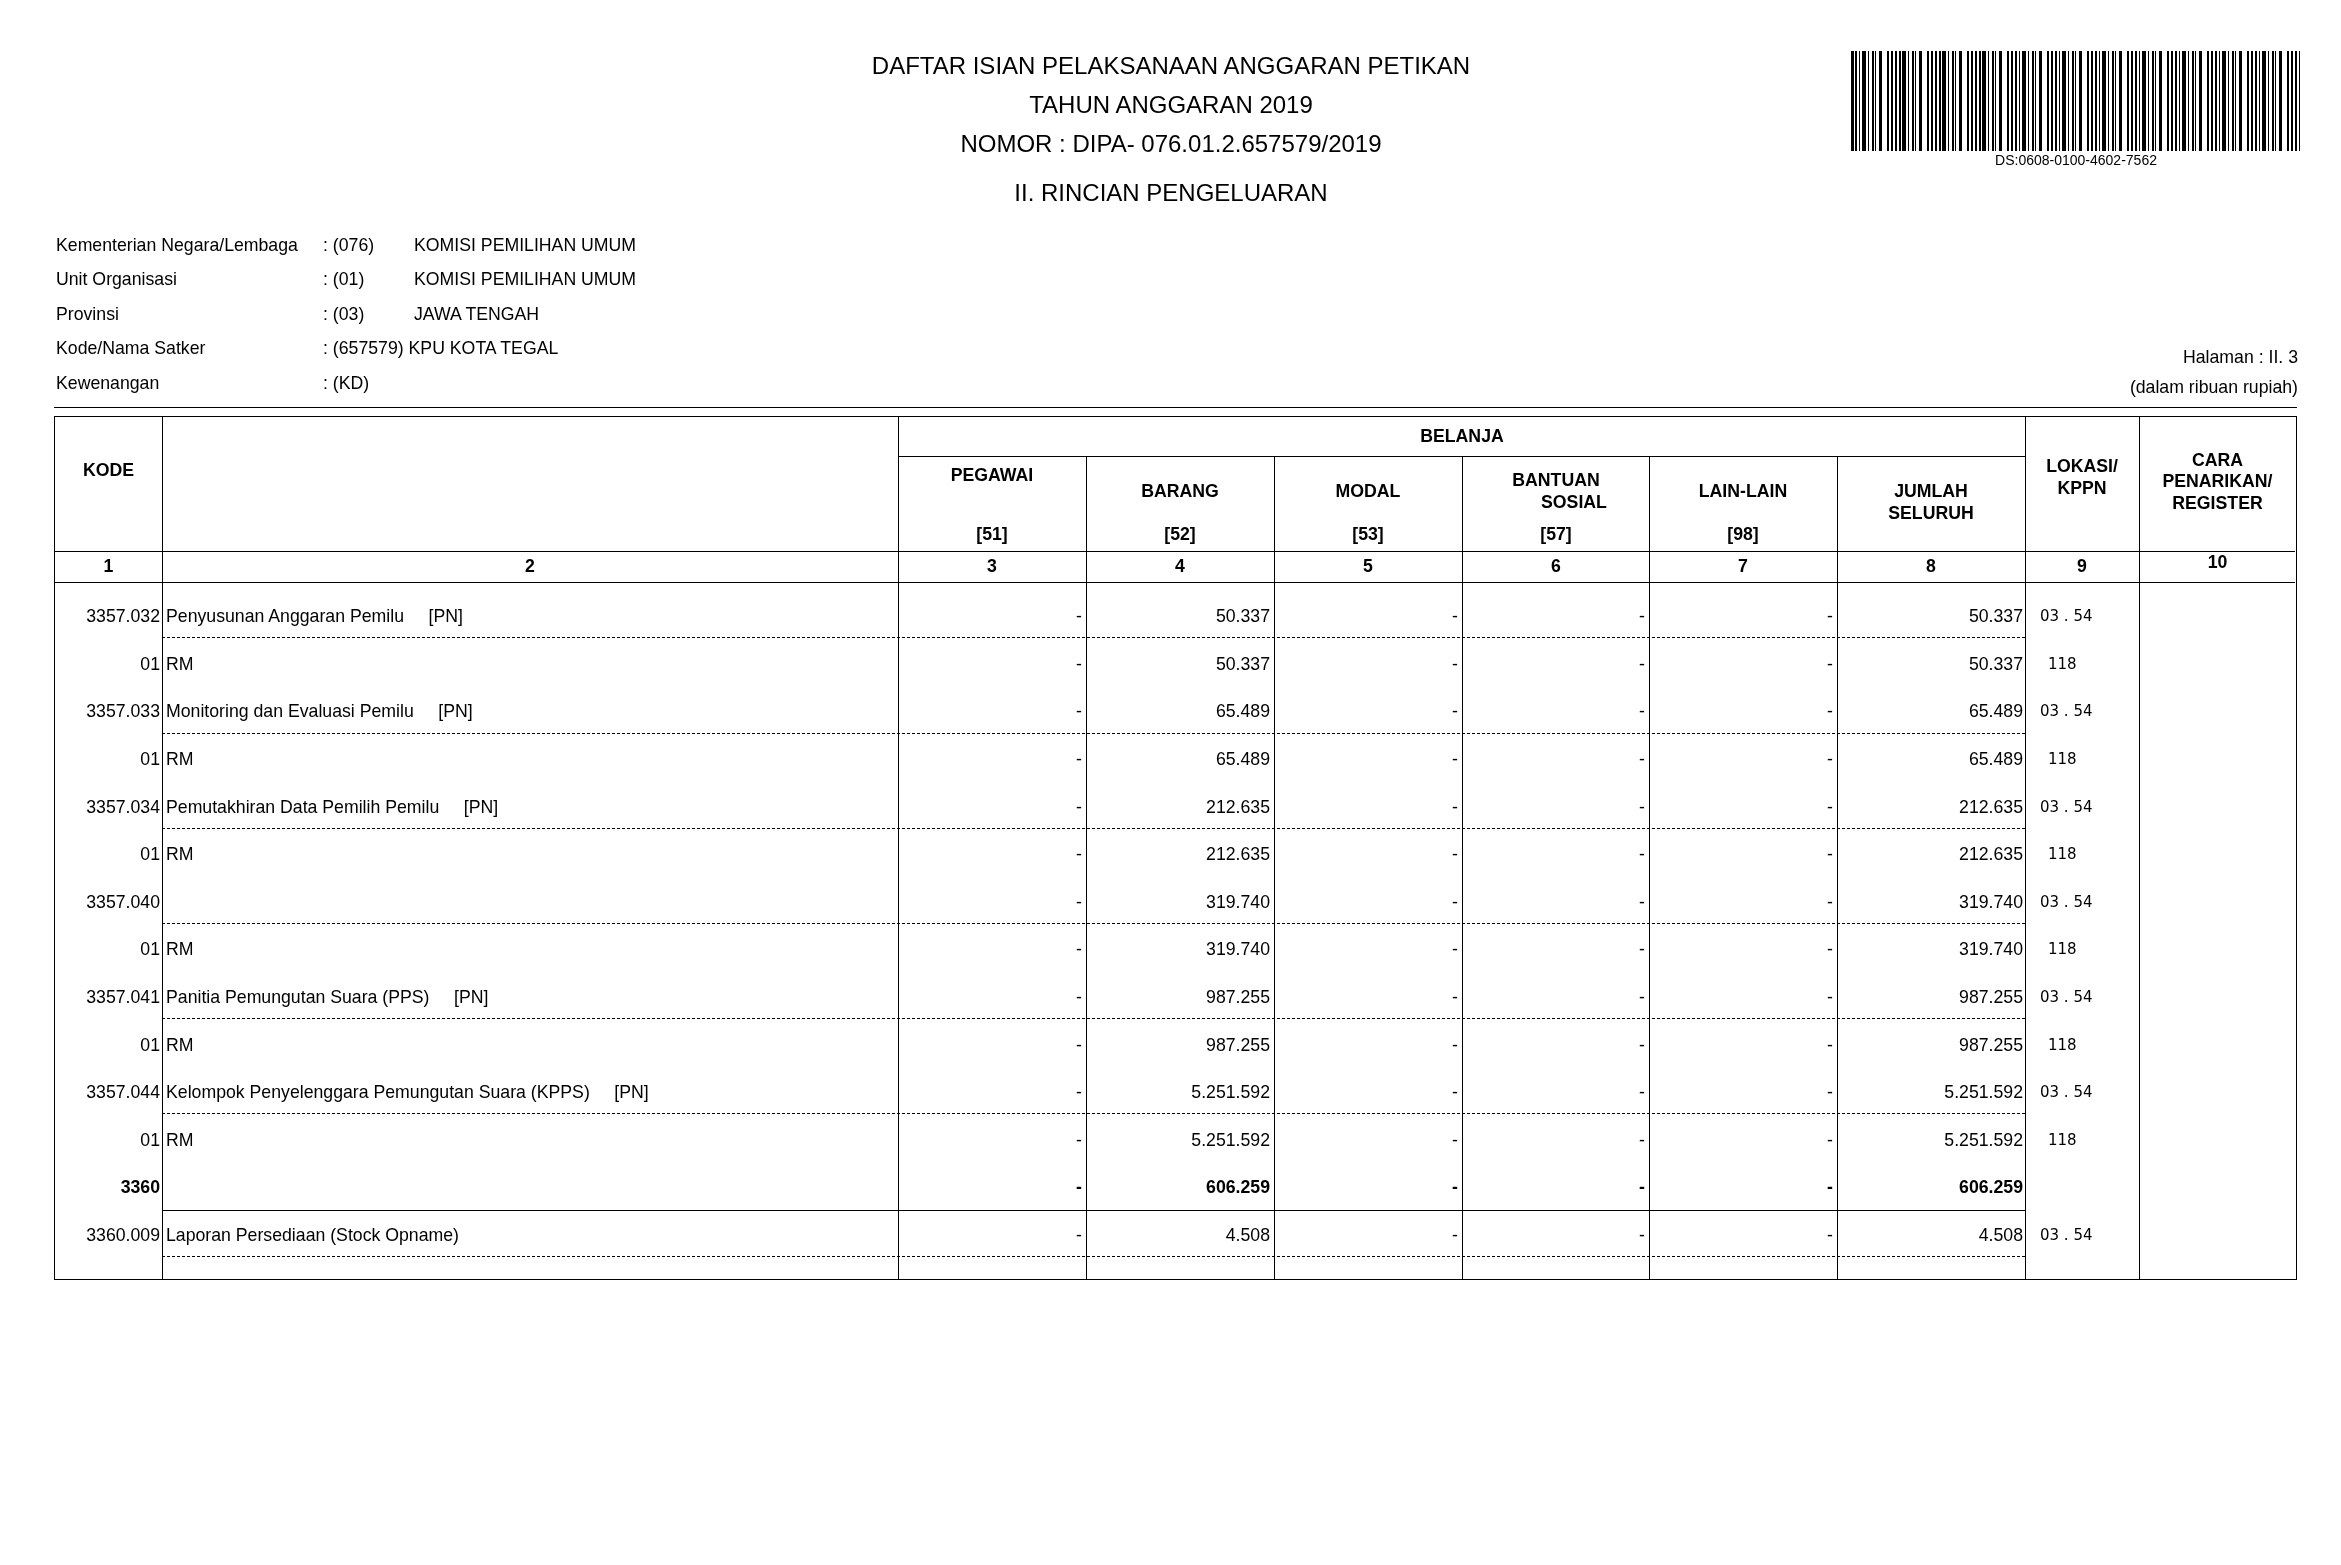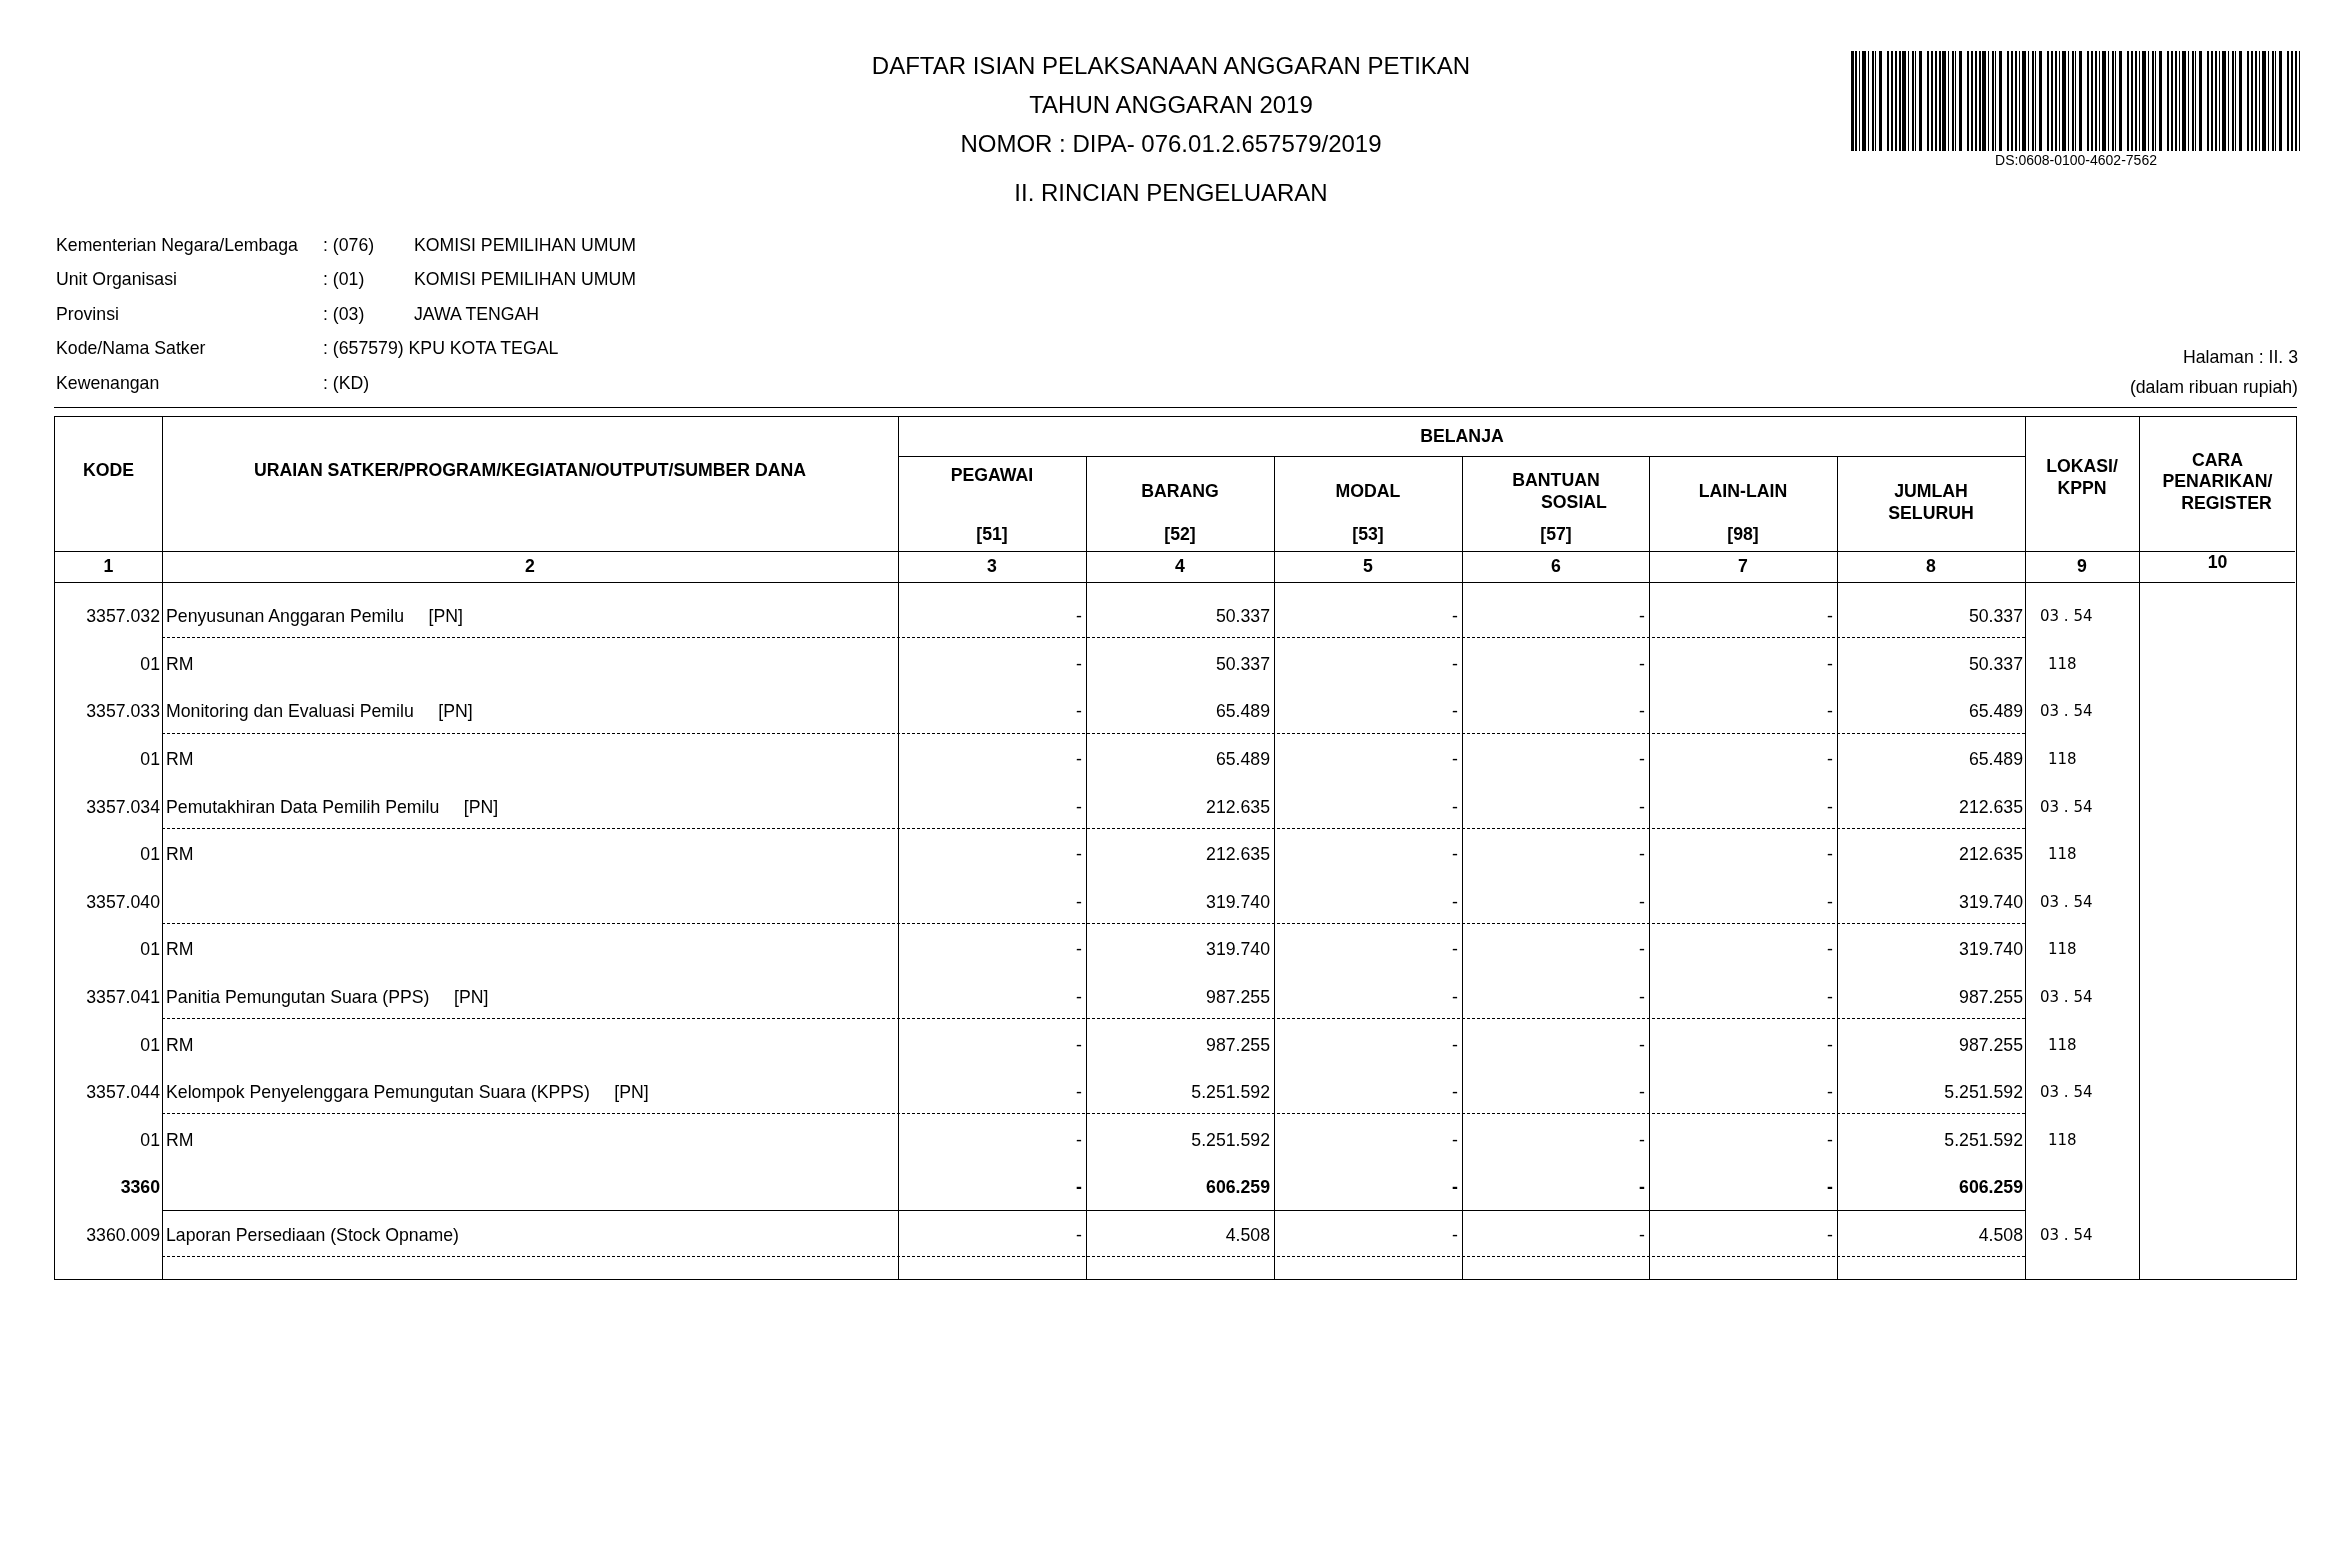--- a/index.html
+++ b/index.html
@@ -83,41 +83,40 @@
   <div class="vline" style="left:1594px; top:39px; height:824px;"></div>
   <div class="vline" style="left:1782px; top:39px; height:824px;"></div>
   <div class="vline" style="left:1970px; height:863px;"></div>
   <div class="vline" style="left:2084px; height:863px;"></div>
 
   <div class="hline" style="left:843px; width:1128px; top:39px;"></div>
   <div class="hline" style="left:0; width:2240px; top:134px;"></div>
   <div class="hline" style="left:0; width:2240px; top:165px;"></div>
 
   <div class="hdr" style="left:0; width:107px; top:43px;">KODE</div>
-  <div class="hdr" style="left:107px; width:736px; top:43px;">URAIAN SATKER/PROGRAM/KEGIATAN/OUTPUT/SUMBER DANA</div>
   <div class="hdr" style="left:843px; width:1128px; top:8.8px;">BELANJA</div>
 
   <div class="hdr" style="left:843px; width:188px; top:48px;">PEGAWAI</div>
   <div class="hdr" style="left:843px; width:188px; top:107px;">[51]</div>
   <div class="hdr" style="left:1031px; width:188px; top:64px;">BARANG</div>
   <div class="hdr" style="left:1031px; width:188px; top:107px;">[52]</div>
   <div class="hdr" style="left:1219px; width:188px; top:64px;">MODAL</div>
   <div class="hdr" style="left:1219px; width:188px; top:107px;">[53]</div>
   <div class="hdr" style="left:1407px; width:188px; top:53px;">BANTUAN</div>
   <div class="hdr" style="left:1407px; width:224px; top:75px;">SOSIAL</div>
   <div class="hdr" style="left:1407px; width:188px; top:107px;">[57]</div>
   <div class="hdr" style="left:1594px; width:188px; top:64px;">LAIN-LAIN</div>
   <div class="hdr" style="left:1594px; width:188px; top:107px;">[98]</div>
   <div class="hdr" style="left:1782px; width:188px; top:64px;">JUMLAH</div>
   <div class="hdr" style="left:1782px; width:188px; top:86px;">SELURUH</div>
   <div class="hdr" style="left:1970px; width:114px; top:39px;">LOKASI/</div>
   <div class="hdr" style="left:1970px; width:114px; top:61px;">KPPN</div>
   <div class="hdr" style="left:2084px; width:157px; top:33px;">CARA</div>
   <div class="hdr" style="left:2084px; width:157px; top:54px;">PENARIKAN/</div>
-  <div class="hdr" style="left:2084px; width:157px; top:76px;margin-left:9px;">REGISTER</div>
+  <div class="hdr" style="left:2084px; width:157px; top:76px;">REGISTER</div>
 
   <div class="colnum" style="left:0; width:107px; top:139px;">1</div>
   <div class="colnum" style="left:107px; width:736px; top:139px;">2</div>
   <div class="colnum" style="left:843px; width:188px; top:139px;">3</div>
   <div class="colnum" style="left:1031px; width:188px; top:139px;">4</div>
   <div class="colnum" style="left:1219px; width:188px; top:139px;">5</div>
   <div class="colnum" style="left:1407px; width:188px; top:139px;">6</div>
   <div class="colnum" style="left:1594px; width:188px; top:139px;">7</div>
   <div class="colnum" style="left:1782px; width:188px; top:139px;">8</div>
   <div class="colnum" style="left:1970px; width:114px; top:139px;">9</div>

